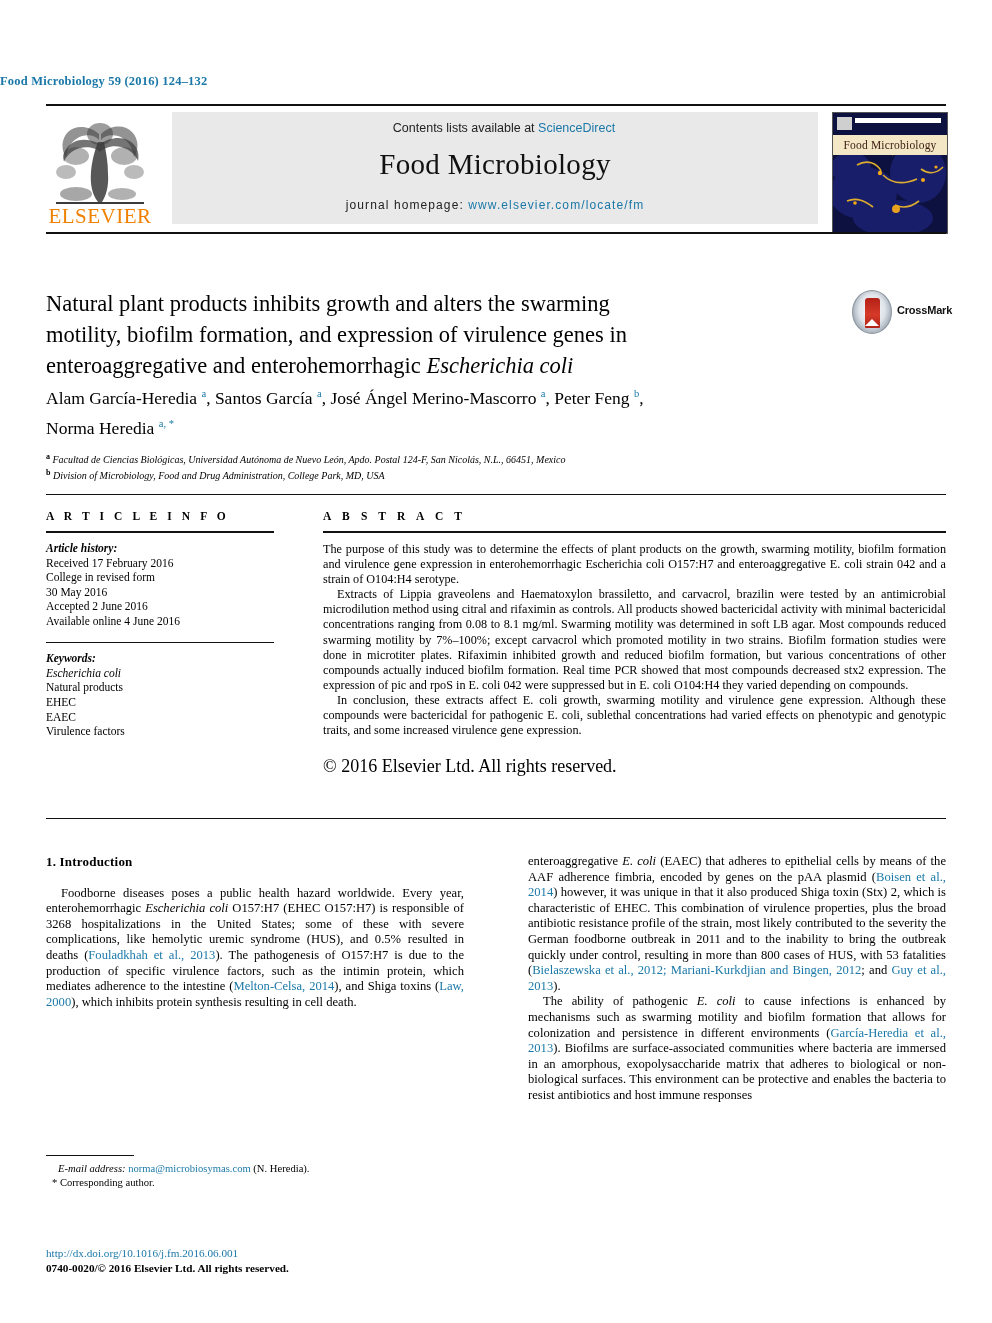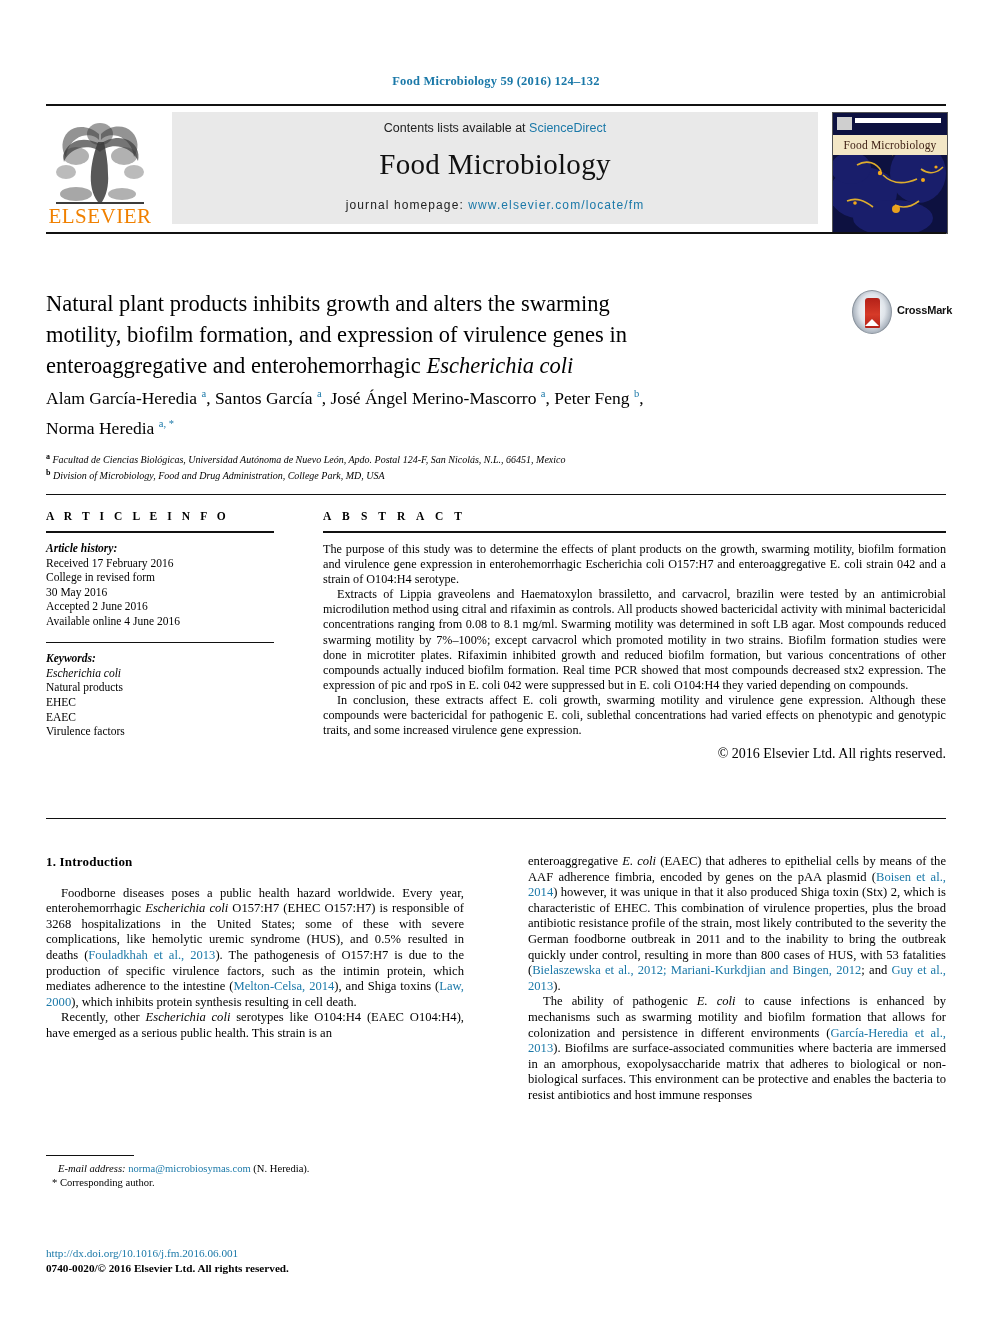--- a/index.html
+++ b/index.html
@@ -8,21 +8,21 @@
     background:#ffffff;
     font-family:"Liberation Serif", serif;
     color:#000;
     -webkit-font-smoothing:none;
   }
   .page{position:relative;width:992px;height:1323px;overflow:hidden;}
 
   
   .runhead{
     position:absolute;top:74px;left:0;width:992px;
-    text-align:center;
+    text-align:left;
     font-family:"Liberation Serif", serif;
     font-size:12.5px;font-weight:bold;color:#1a78a8;
     letter-spacing:.2px;
   }
 
   
   .masthead{
     position:absolute;left:46px;top:104px;width:900px;height:128px;
     border-top:2px solid #111;
     box-sizing:border-box;
@@ -39,21 +39,21 @@
     font-family:"Liberation Serif", serif;
     font-size:21px;letter-spacing:.5px;color:#f08000;
     line-height:1;
   }
   .centerbox{
     position:absolute;left:126px;top:6px;width:646px;height:112px;
     background:#e9e9e9;
   }
   .cl-line{
     position:absolute;top:9px;left:0;width:646px;text-align:center;
-    font-family:"Liberation Sans", sans-serif;font-size:12.5px;color:#222;
+    font-family:"Liberation Sans", sans-serif;font-size:12.5px;color:#222;padding-left:9px;
   }
   .cl-line a{color:#1a78a8;text-decoration:none;}
   .jtitle{
     position:absolute;top:36px;left:0;width:646px;text-align:center;
     font-family:"Liberation Serif", serif;font-size:29px;color:#111;
     letter-spacing:.3px;
   }
   .jhome{
     position:absolute;top:86px;left:0;width:646px;text-align:center;
     font-family:"Liberation Sans", sans-serif;font-size:12px;color:#222;
@@ -147,22 +147,22 @@
   .info-para .it{font-style:italic;font-weight:bold;}
   .kw-title{font-style:italic;font-weight:bold;}
   .info-rule{height:1.6px;background:#111;margin-top:13px;}
   .abs-para{
     font-family:"Liberation Serif", serif;
     font-size:12.2px;line-height:15.1px;text-align:justify;color:#000;
     margin:0;
   }
   .abs-para + .abs-para{text-indent:14px;}
   .copyright{
-    margin-top:8px;text-align:right;
-    font-family:"Liberation Serif", serif;font-size:14px;color:#000;
+    margin-top:18px;
+    font-family:"Liberation Serif", serif;font-size:18px;color:#000;
   }
 
   
   .col{
     position:absolute;top:854px;width:418px;
     font-family:"Liberation Serif", serif;
     font-size:12.6px;line-height:15.6px;text-align:justify;color:#000;
   }
   .col.left{left:46px;}
   .col.right{left:528px;}
@@ -324,23 +324,20 @@
     <div class="copyright">© 2016 Elsevier Ltd. All rights reserved.</div>
   </div>
 
   <div class="hr-thin" style="top:818px;"></div>
 
   <div class="col left">
     <h2 class="h2">1. Introduction</h2>
     <p class="bp">
       Foodborne diseases poses a public health hazard worldwide. Every year, enterohemorrhagic <i>Escherichia coli</i> O157:H7 (EHEC O157:H7) is responsible of 3268 hospitalizations in the United States; some of these with severe complications, like hemolytic uremic syndrome (HUS), and 0.5% resulted in deaths (<a class="ref" href="#">Fouladkhah et al., 2013</a>). The pathogenesis of O157:H7 is due to the production of specific virulence factors, such as the intimin protein, which mediates adherence to the intestine (<a class="ref" href="#">Melton-Celsa, 2014</a>), and Shiga toxins (<a class="ref" href="#">Law, 2000</a>), which inhibits protein synthesis resulting in cell death.
     </p>
-    <p class="bp">
-      Recently, other <i>Escherichia coli</i> serotypes like O104:H4 (EAEC O104:H4), have emerged as a serious public health. This strain is an
-    </p>
   </div>
 
   <div class="col right">
     <p class="bp" style="text-indent:0">
       enteroaggregative <i>E. coli</i> (EAEC) that adheres to epithelial cells by means of the AAF adherence fimbria, encoded by genes on the pAA plasmid (<a class="ref" href="#">Boisen et al., 2014</a>) however, it was unique in that it also produced Shiga toxin (Stx) 2, which is characteristic of EHEC. This combination of virulence properties, plus the broad antibiotic resistance profile of the strain, most likely contributed to the severity the German foodborne outbreak in 2011 and to the inability to bring the outbreak quickly under control, resulting in more than 800 cases of HUS, with 53 fatalities (<a class="ref" href="#">Bielaszewska et al., 2012; Mariani-Kurkdjian and Bingen, 2012</a>; and <a class="ref" href="#">Guy et al., 2013</a>).
     </p>
     <p class="bp">
       The ability of pathogenic <i>E. coli</i> to cause infections is enhanced by mechanisms such as swarming motility and biofilm formation that allows for colonization and persistence in different environments (<a class="ref" href="#">García-Heredia et al., 2013</a>). Biofilms are surface-associated communities where bacteria are immersed in an amorphous, exopolysaccharide matrix that adheres to biological or non-biological surfaces. This environment can be protective and enables the bacteria to resist antibiotics and host immune responses
     </p>
   </div>

